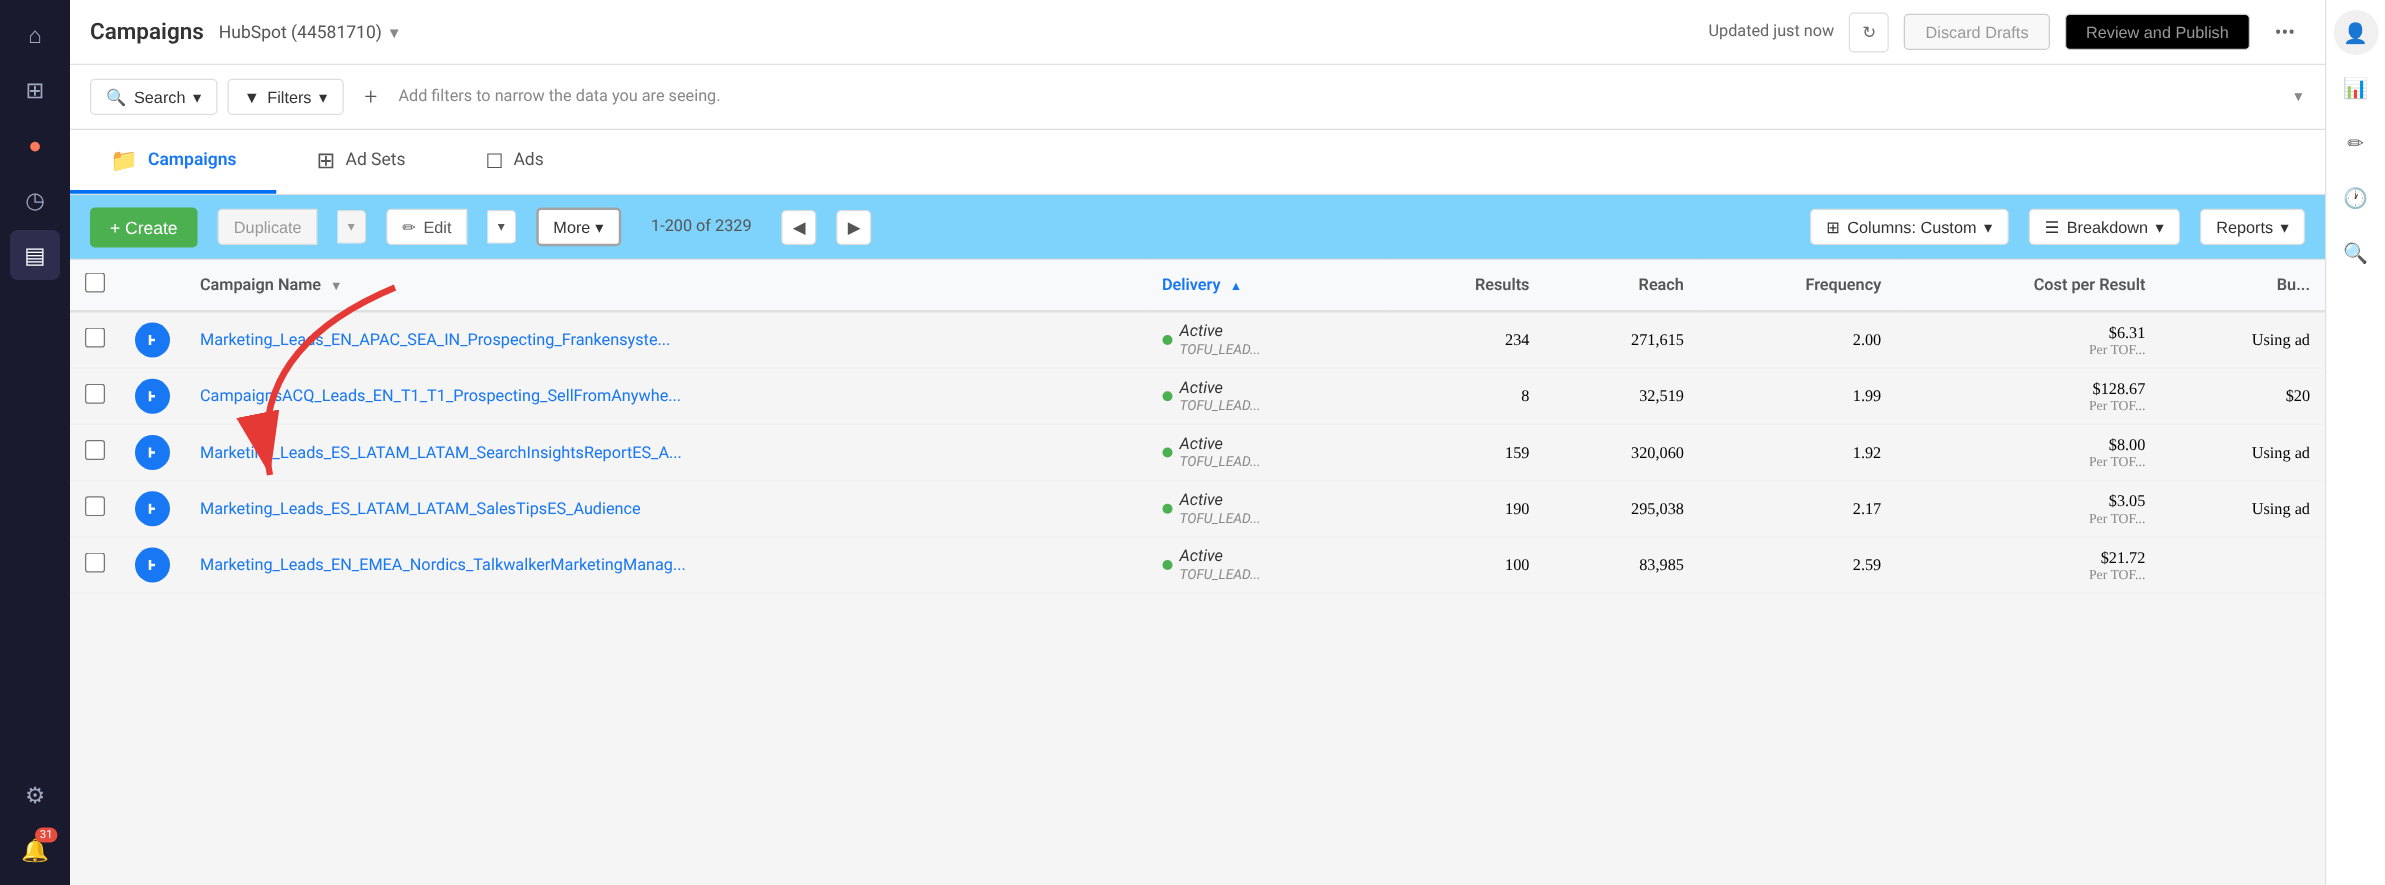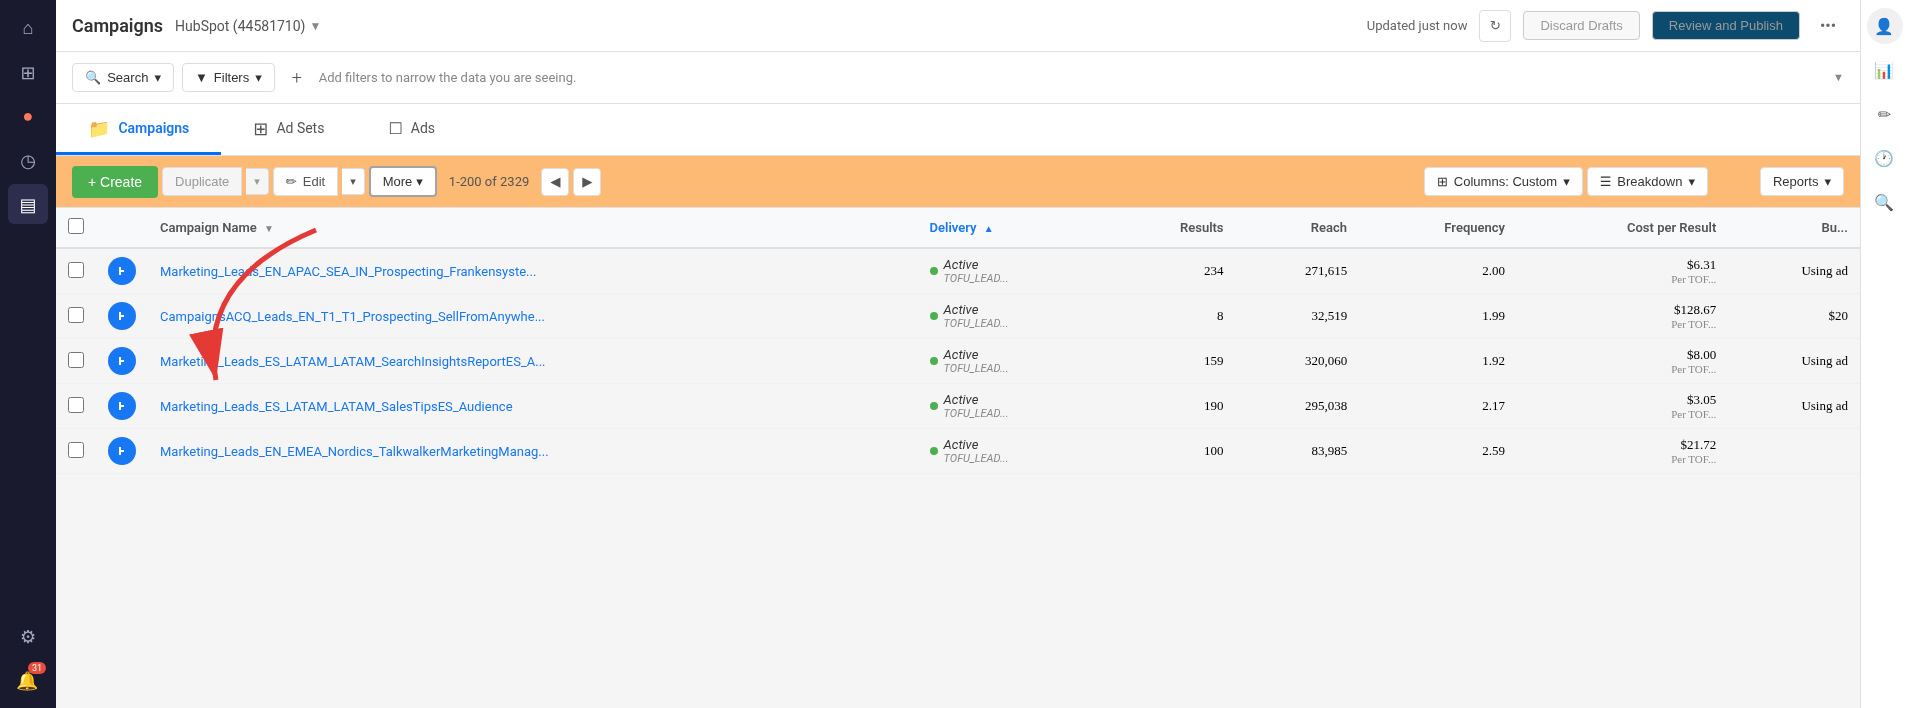--- a/index.html
+++ b/index.html
@@ -116,21 +116,21 @@
       border-radius: 4px;
       background: #f8f8f8;
       color: #999;
       cursor: pointer;
       font-size: 13px;
     }
     .review-btn {
       padding: 6px 16px;
       border: 1px solid #ccc;
       border-radius: 4px;
-      background: #0c4a6e;
+      background: #000000;
       color: #999;
       cursor: pointer;
       font-size: 13px;
     }
     .more-btn-header {
       width: 32px;
       height: 32px;
       display: flex;
       align-items: center;
       justify-content: center;
@@ -221,23 +221,23 @@
       color: #0070f3;
       border-bottom: 3px solid #0070f3;
     }
 
     
     .toolbar {
       display: flex;
       align-items: center;
       padding: 8px 16px;
       border-bottom: 1px solid #e0e0e0;
-      background: #fdba74;
+      background: #7dd3fc;
       height: 52px;
-      gap: 4px;
+      gap: 16px;
     }
     .create-btn {
       display: flex;
       align-items: center;
       gap: 6px;
       padding: 8px 16px;
       background: #4caf50;
       color: #fff;
       border: none;
       border-radius: 4px;
@@ -346,21 +346,20 @@
       display: flex;
       align-items: center;
       gap: 6px;
       padding: 6px 12px;
       border: 1px solid #ddd;
       border-radius: 4px;
       background: #fff;
       cursor: pointer;
       font-size: 13px;
       color: #333;
-      margin-left: 48px;
     }
 
     
     .table-container {
       flex: 1;
       overflow: auto;
     }
     table {
       width: 100%;
       border-collapse: collapse;

